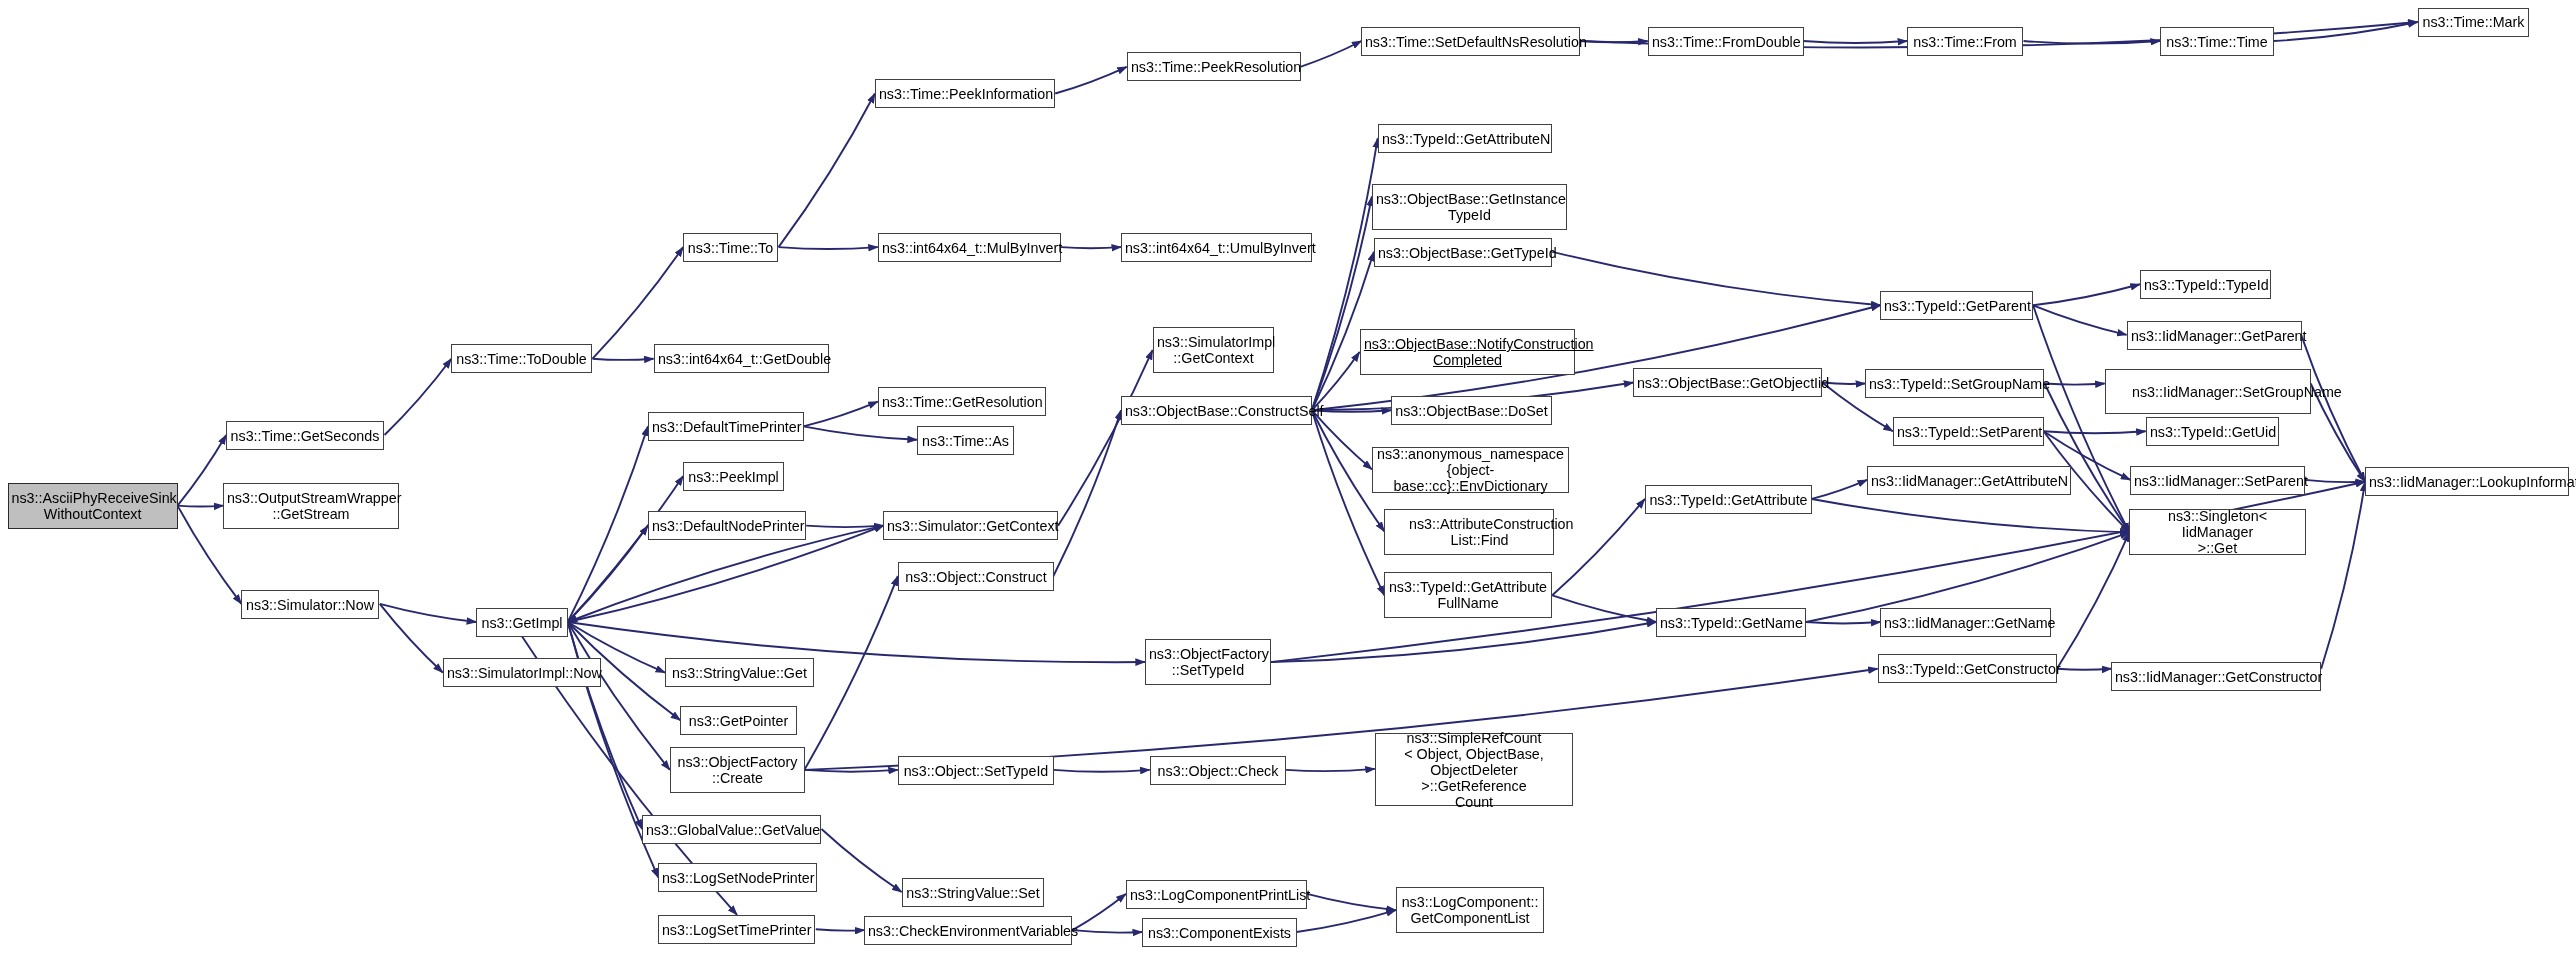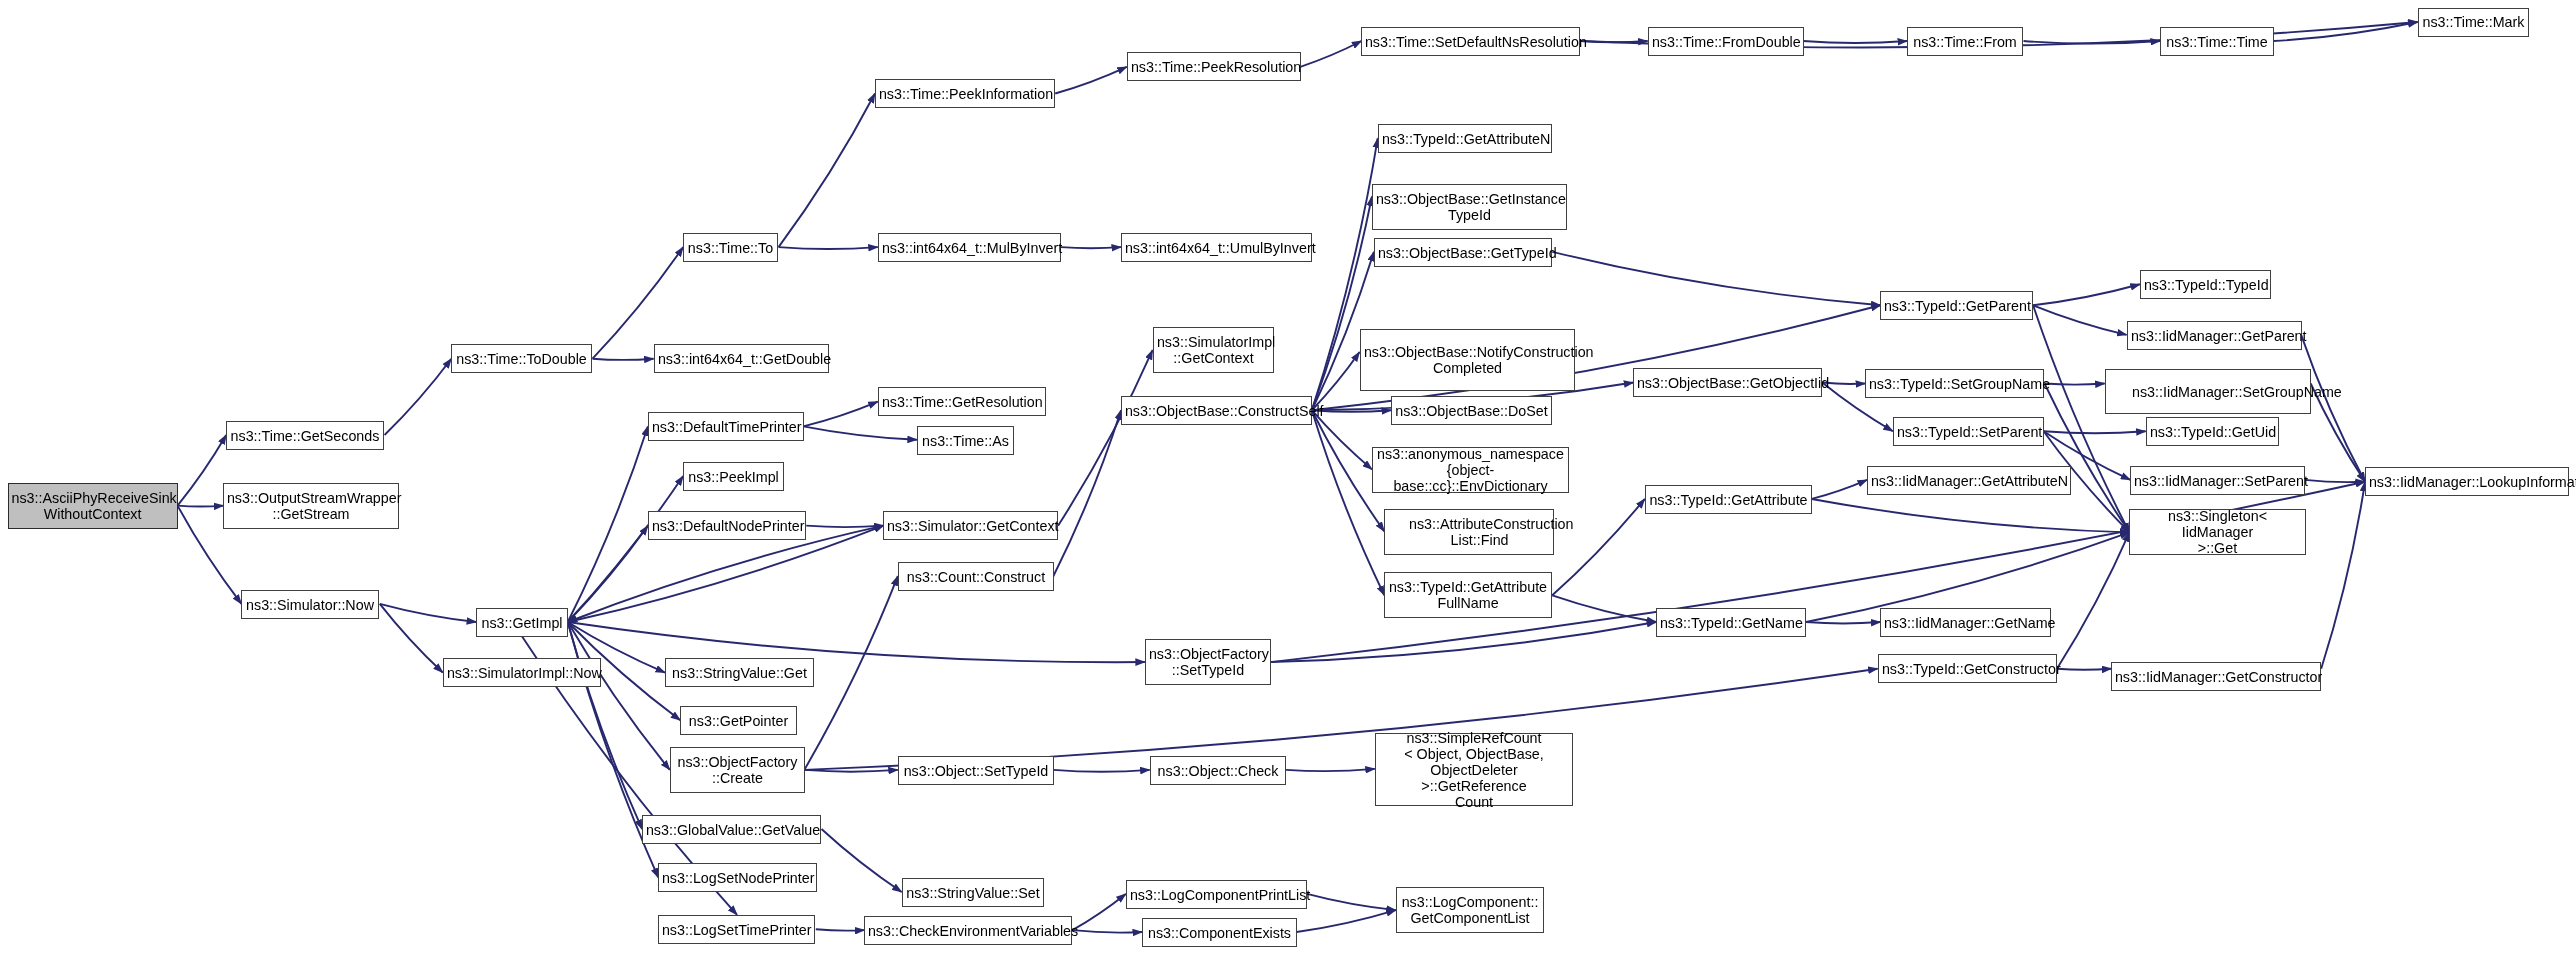--- a/index.html
+++ b/index.html
@@ -154,21 +154,21 @@
       <div class="node" style="left: 2418px; top: 7.6px; width: 111px; height: 29px;"><span class="lbl">ns3::Time::Mark</span></div>
       <div class="node" style="left: 241px; top: 590px; width: 138px; height: 29px;"><span class="lbl">ns3::Simulator::Now</span></div>
       <div class="node" style="left: 476px; top: 608px; width: 92px; height: 29px;"><span class="lbl">ns3::GetImpl</span></div>
       <div class="node" style="left: 443px; top: 658px; width: 158px; height: 29px;"><span class="lbl">ns3::SimulatorImpl::Now</span></div>
       <div class="node" style="left: 648px; top: 412px; width: 156px; height: 29px;"><span class="lbl">ns3::DefaultTimePrinter</span></div>
       <div class="node" style="left: 878px; top: 387px; width: 168px; height: 29px;"><span class="lbl">ns3::Time::GetResolution</span></div>
       <div class="node" style="left: 917px; top: 426px; width: 97px; height: 29px;"><span class="lbl">ns3::Time::As</span></div>
       <div class="node" style="left: 683px; top: 462px; width: 101px; height: 29px;"><span class="lbl">ns3::PeekImpl</span></div>
       <div class="node" style="left: 648px; top: 511px; width: 158px; height: 29px;"><span class="lbl">ns3::DefaultNodePrinter</span></div>
       <div class="node" style="left: 883px; top: 511px; width: 175px; height: 29px;"><span class="lbl">ns3::Simulator::GetContext</span></div>
-      <div class="node" style="left: 898px; top: 562px; width: 156px; height: 29px;"><span class="lbl">ns3::Count::Construct</span></div>
+      <div class="node" style="left: 898px; top: 562px; width: 156px; height: 29px;"><span class="lbl">ns3::Object::Construct</span></div>
       <div class="node" style="left: 665px; top: 658px; width: 149px; height: 29px;"><span class="lbl">ns3::StringValue::Get</span></div>
       <div class="node" style="left: 680px; top: 706px; width: 117px; height: 29px;"><span class="lbl">ns3::GetPointer</span></div>
       <div class="node" style="left: 670px; top: 747px; width: 135px; height: 46px;"><span class="lbl">ns3::ObjectFactory
 ::Create</span></div>
       <div class="node" style="left: 642px; top: 815px; width: 179px; height: 29px;"><span class="lbl">ns3::GlobalValue::GetValue</span></div>
       <div class="node" style="left: 658px; top: 863px; width: 159px; height: 29px;"><span class="lbl">ns3::LogSetNodePrinter</span></div>
       <div class="node" style="left: 658px; top: 915px; width: 157px; height: 29px;"><span class="lbl">ns3::LogSetTimePrinter</span></div>
       <div class="node" style="left: 898px; top: 756px; width: 156px; height: 29px;"><span class="lbl">ns3::Object::SetTypeId</span></div>
       <div class="node" style="left: 1150px; top: 756px; width: 136px; height: 29px;"><span class="lbl">ns3::Object::Check</span></div>
       <div class="node" style="left: 1375px; top: 733px; width: 198px; height: 73px;"><span class="lbl">ns3::SimpleRefCount
@@ -183,21 +183,21 @@
 GetComponentList</span></div>
       <div class="node" style="left: 1145px; top: 639px; width: 126px; height: 46px;"><span class="lbl">ns3::ObjectFactory
 ::SetTypeId</span></div>
       <div class="node" style="left: 1153px; top: 327px; width: 121px; height: 46px;"><span class="lbl">ns3::SimulatorImpl
 ::GetContext</span></div>
       <div class="node" style="left: 1121px; top: 396px; width: 191px; height: 29px;"><span class="lbl">ns3::ObjectBase::ConstructSelf</span></div>
       <div class="node" style="left: 1378px; top: 124px; width: 174px; height: 29px;"><span class="lbl">ns3::TypeId::GetAttributeN</span></div>
       <div class="node" style="left: 1372px; top: 184px; width: 195px; height: 46px;"><span class="lbl">ns3::ObjectBase::GetInstance
 TypeId</span></div>
       <div class="node" style="left: 1374px; top: 238px; width: 178px; height: 29px;"><span class="lbl">ns3::ObjectBase::GetTypeId</span></div>
-      <div class="node" style="left: 1360px; top: 329px; width: 215px; height: 62px;"><span class="lbl">ns3::ObjectBase::NotifyConstruction
+      <div class="node" style="left: 1360px; top: 329px; width: 215px; height: 46px; text-decoration: underline;"><span class="lbl">ns3::ObjectBase::NotifyConstruction
 Completed</span></div>
       <div class="node" style="left: 1391px; top: 396px; width: 161px; height: 29px;"><span class="lbl">ns3::ObjectBase::DoSet</span></div>
       <div class="node" style="left: 1372px; top: 447px; width: 197px; height: 46px;"><span class="lbl">ns3::anonymous_namespace
 {object-base::cc}::EnvDictionary</span></div>
       <div class="node" style="left: 1384px; top: 509px; width: 170px; height: 46px; padding-left: 24px;"><span class="lbl">ns3::AttributeConstruction
 List::Find</span></div>
       <div class="node" style="left: 1384px; top: 572px; width: 168px; height: 46px;"><span class="lbl">ns3::TypeId::GetAttribute
 FullName</span></div>
       <div class="node" style="left: 1633px; top: 368px; width: 189px; height: 29px;"><span class="lbl">ns3::ObjectBase::GetObjectIid</span></div>
       <div class="node" style="left: 1880px; top: 291px; width: 153px; height: 29px;"><span class="lbl">ns3::TypeId::GetParent</span></div>

